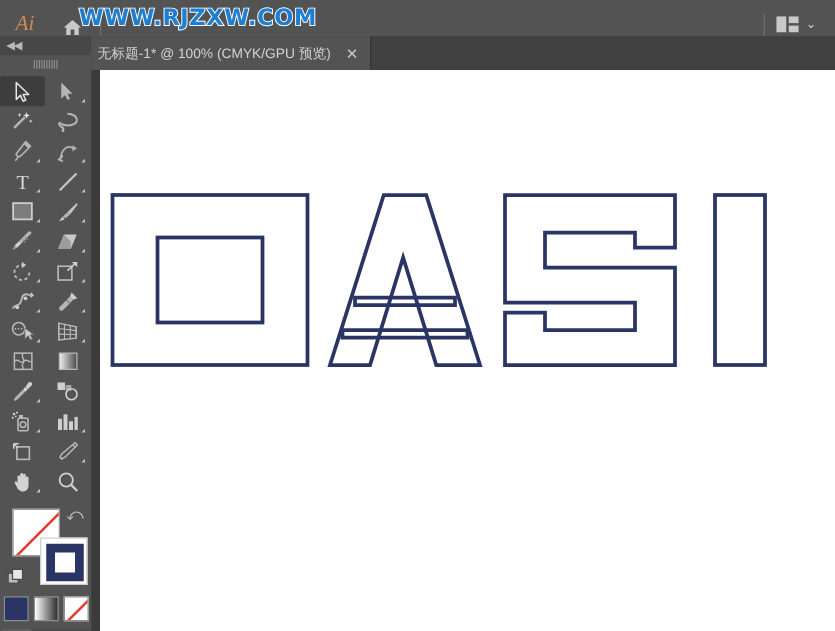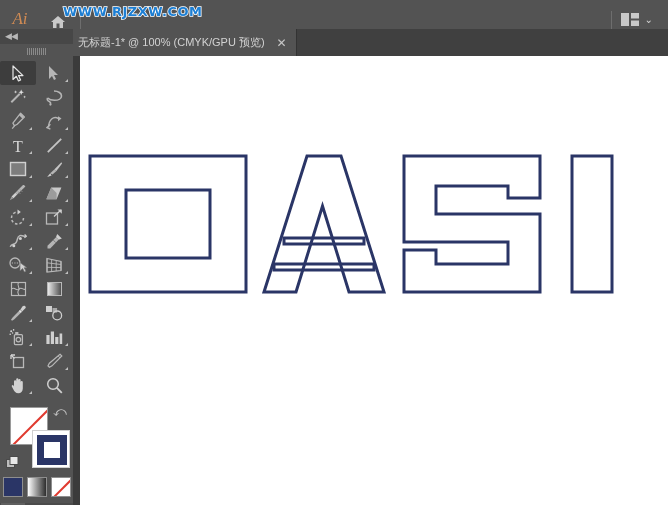--- a/index.html
+++ b/index.html
@@ -309,21 +309,21 @@
     font-size: 30px;
     font-weight: bold;
     color: #1d7fd4;
     -webkit-text-stroke: 2px #ffffff;
     paint-order: stroke fill;
     letter-spacing: 0px;
     line-height: 1.05;
     font-family: "DejaVu Sans", sans-serif;
   }
   .wm-url {
-    font-size: 13px;
+    font-size: 18px;
     font-weight: bold;
     color: #1d7fd4;
     -webkit-text-stroke: 1.5px #ffffff;
     paint-order: stroke fill;
     letter-spacing: 0.5px;
     line-height: 1.1;
     margin-top: -2px;
     font-family: "DejaVu Sans", sans-serif;
   }
 </style>

